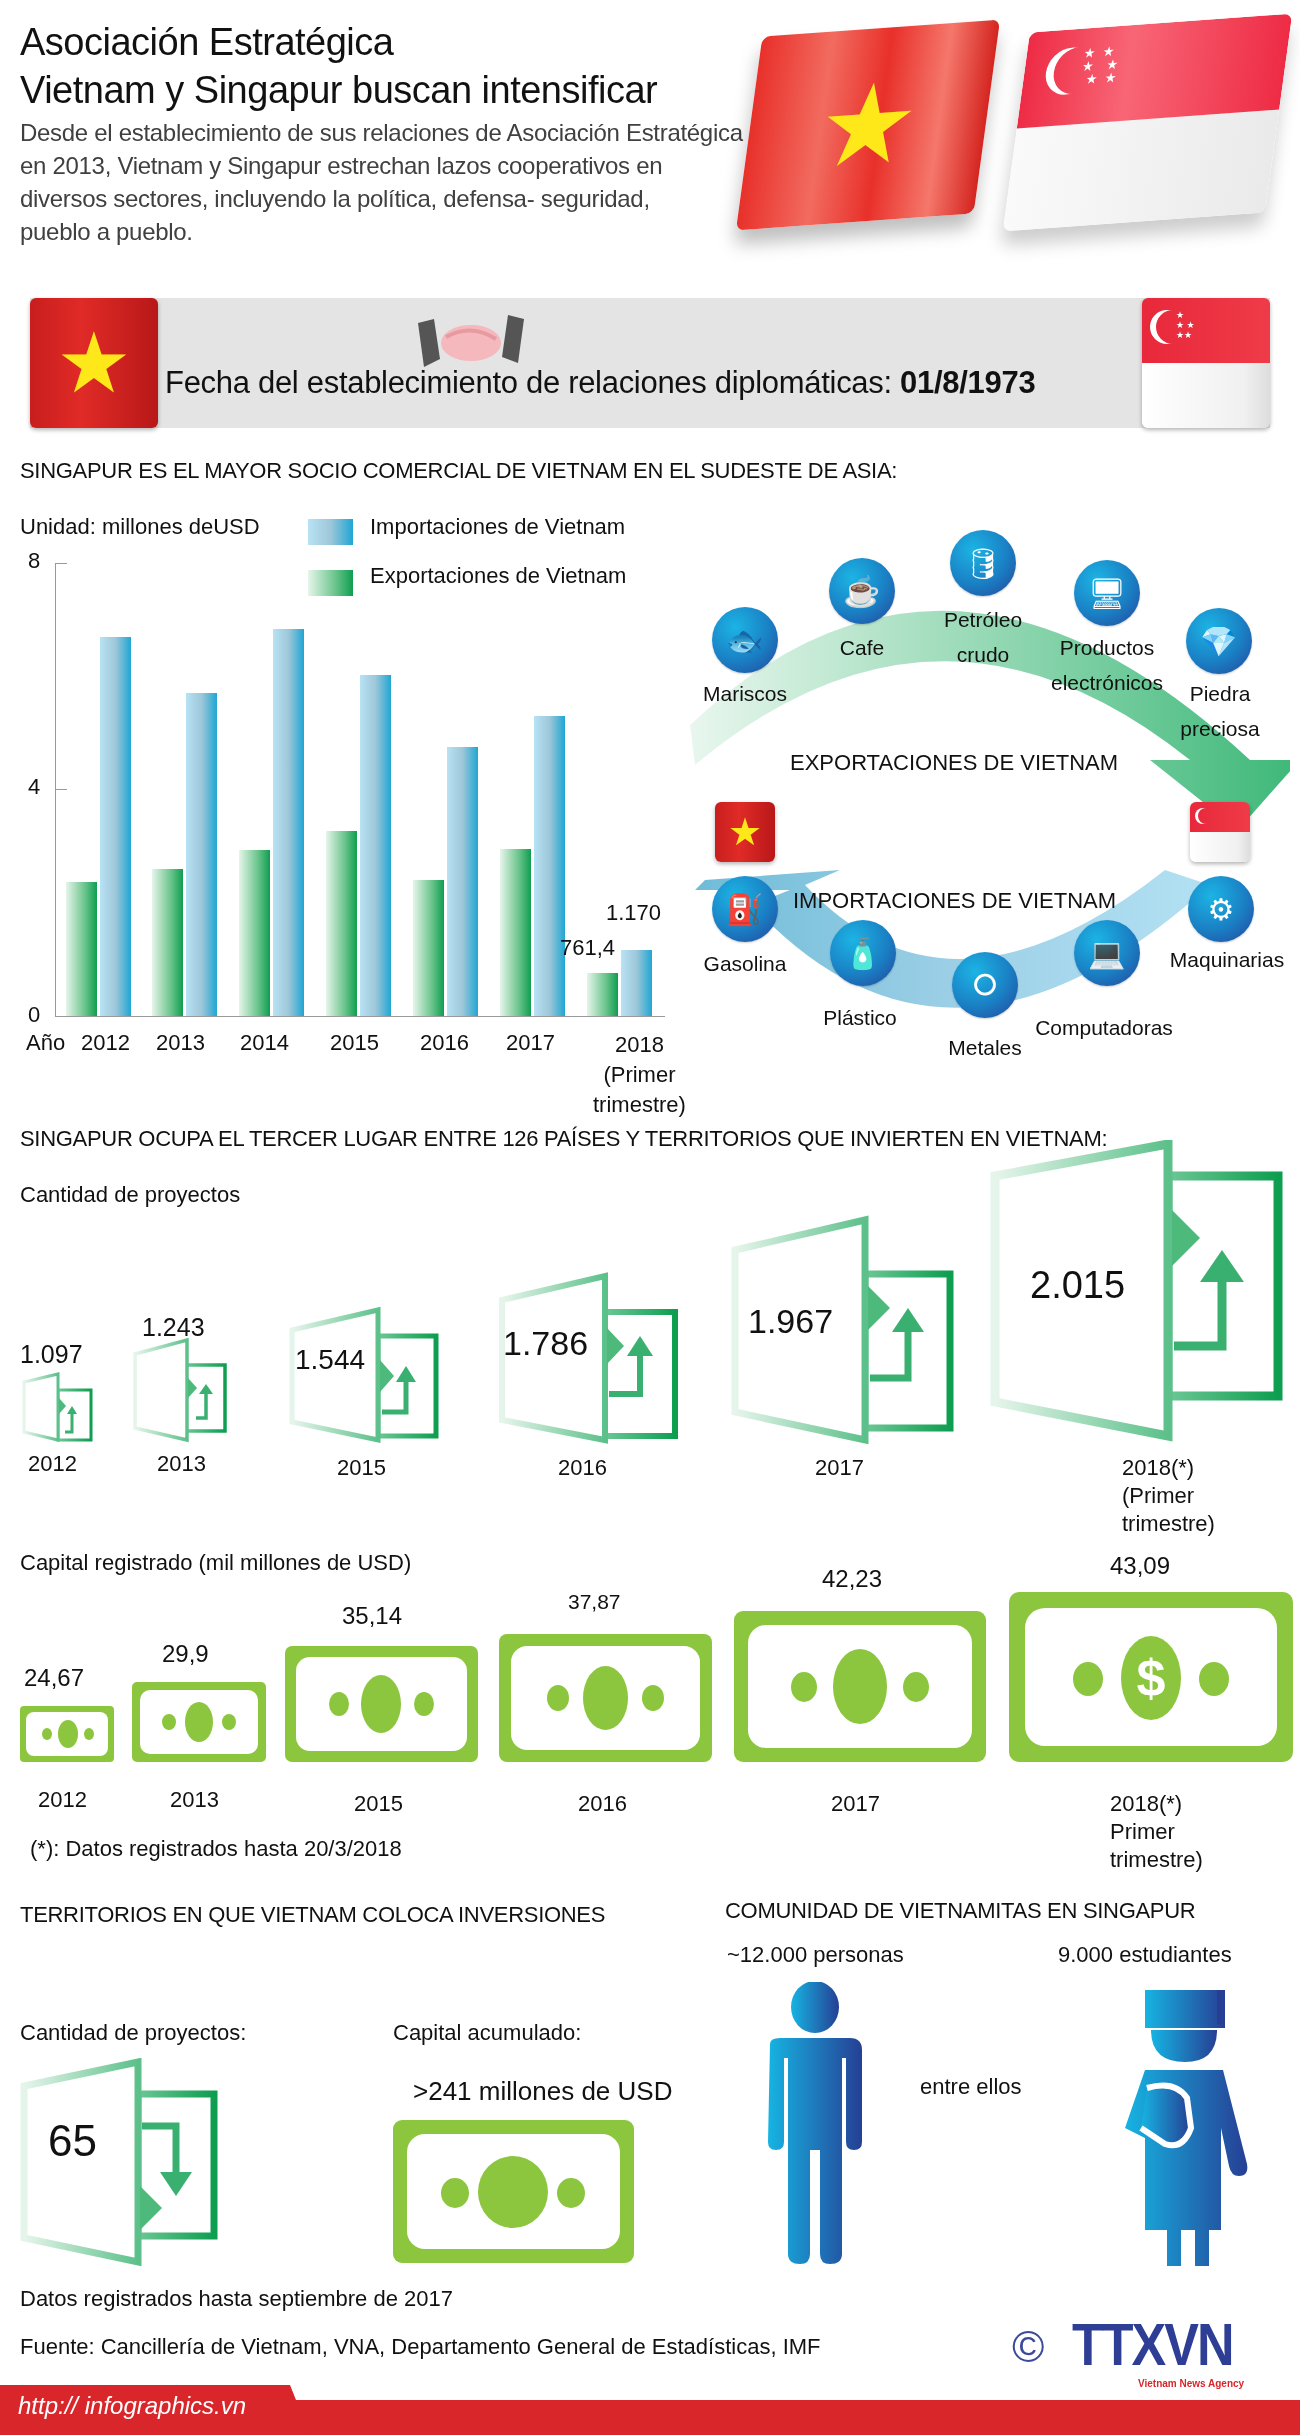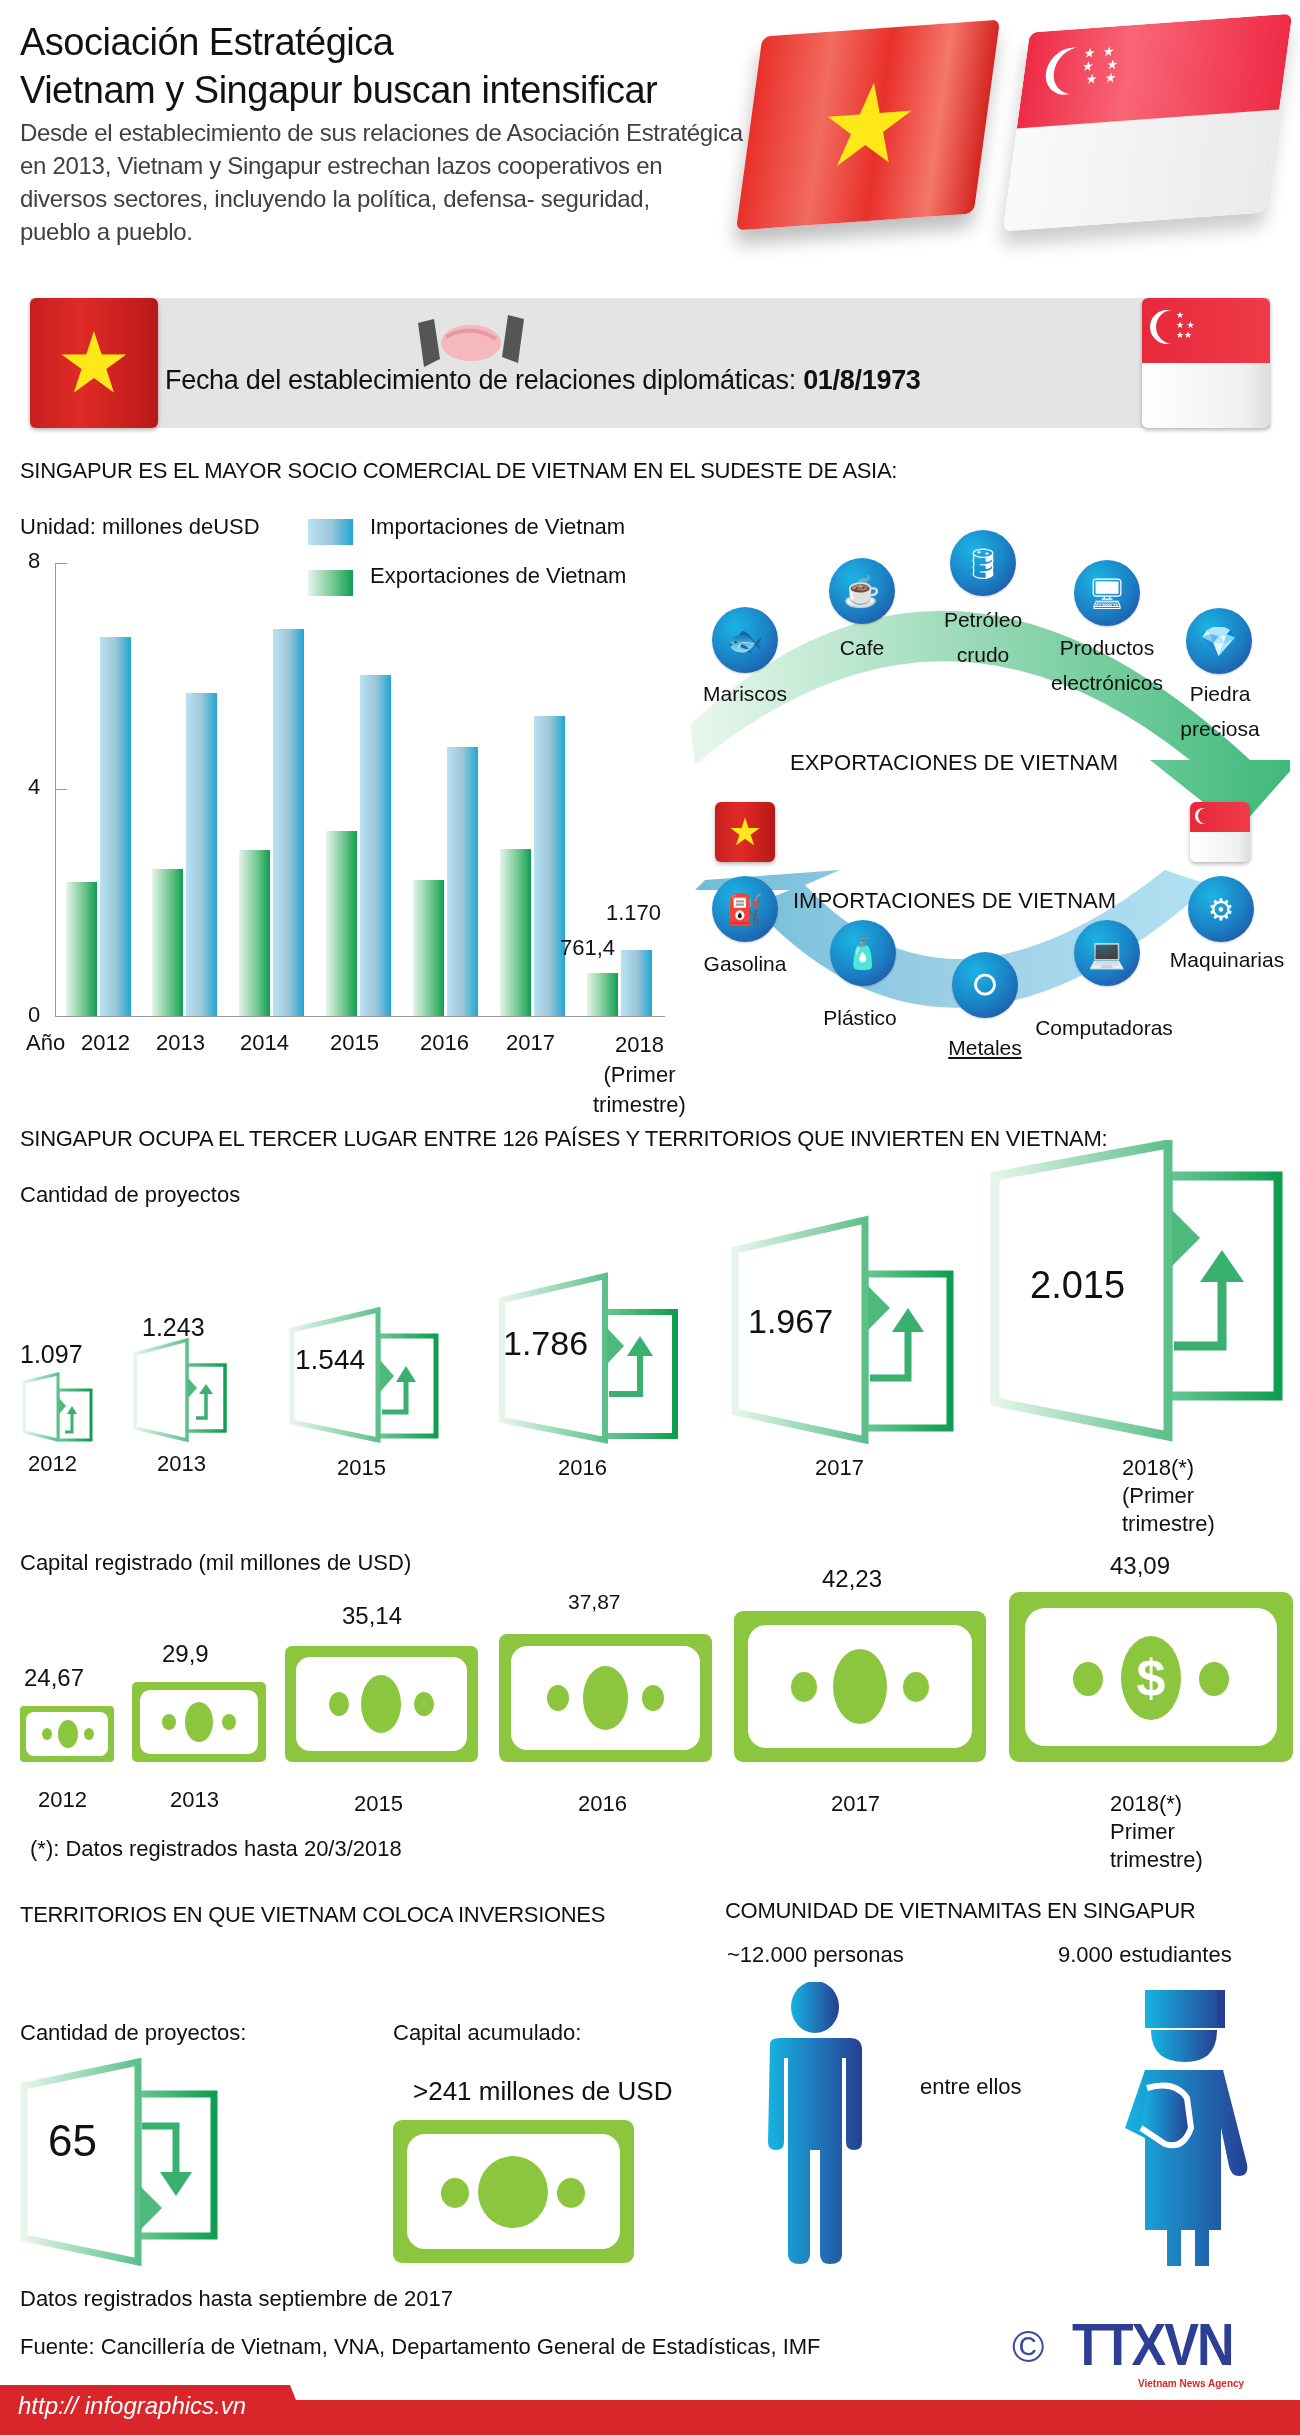--- a/index.html
+++ b/index.html
@@ -6,21 +6,21 @@
   body { width: 1300px; height: 2435px; background: #ffffff; font-family: "Liberation Sans", sans-serif; color: #111; position: relative; overflow: hidden; }
   .abs { position: absolute; }
   .title { left: 20px; top: 18px; font-size: 38px; line-height: 48px; font-weight: normal; color: #111; letter-spacing: -0.5px; }
   .intro { left: 20px; top: 116px; width: 840px; font-size: 24px; line-height: 33px; color: #404040; letter-spacing: -0.3px; }
   .banner { left: 30px; top: 298px; width: 1240px; height: 130px; background: #e4e4e4; }
   .vn-flag { background: linear-gradient(90deg,#c81e1e,#e02b27 40%,#b81818); display:flex; align-items:center; justify-content:center; border-radius: 6px; box-shadow: 0 2px 4px rgba(0,0,0,.3); }
   .sg-flag { border-radius: 6px; overflow: hidden; box-shadow: 0 2px 4px rgba(0,0,0,.3); }
   .sg-flag .top { height: 50%; background: linear-gradient(90deg,#e8283b,#ef3b48); position: relative; }
   .sg-flag .bot { height: 50%; background: linear-gradient(90deg,#fff,#f0f0f0 80%,#ddd); }
   .star { color: #ffe81a; line-height: 1; }
-  .banner-text { left: 165px; top: 365px; font-size: 27px; color: #111; letter-spacing: -0.3px; }
+  .banner-text { left: 165px; top: 365px; font-size: 31px; color: #111; letter-spacing: -0.3px; }
   .banner-text b { font-weight: bold; }
   .section-h { font-size: 22px; color: #111; letter-spacing: -0.3px; }
   .label { font-size: 22px; color: #111; }
   .axis-line { background: #999; }
   .bar-imp { background: linear-gradient(90deg,#b8e3f5,#9ec7d9 50%,#1fa6d3); }
   .bar-exp { background: linear-gradient(90deg,#e6f5ea,#6cc58d 60%,#0e9e50); }
   .tick-label { font-size: 22px; }
   .circle-icon { width: 66px; height: 66px; border-radius: 50%; background: radial-gradient(circle at 35% 30%, #1cb4e4, #1a7fc4 55%, #24449a); display: flex; align-items: center; justify-content: center; color: #fff; font-size: 30px; box-shadow: 0 1px 2px rgba(0,0,0,.2); }
   .cycle-label { font-size: 21px; text-align: center; line-height: 35px; color: #111; }
   .num-big { position: absolute; color: #111; }
@@ -166,21 +166,21 @@
   <div class="bot"></div>
 </div>
 
 <div class="abs" style="left:793px;top:888px;font-size:22px;">IMPORTACIONES DE VIETNAM</div>
 
 <div class="abs circle-icon" style="left:712px;top:876px;">⛽</div>
 <div class="abs cycle-label" style="left:690px;top:946px;width:110px;">Gasolina</div>
 <div class="abs circle-icon" style="left:830px;top:920px;">🧴</div>
 <div class="abs cycle-label" style="left:805px;top:1000px;width:110px;">Plástico</div>
 <div class="abs circle-icon" style="left:952px;top:952px;">⭘</div>
-<div class="abs cycle-label" style="left:930px;top:1030px;width:110px;text-decoration:underline;">Metales</div>
+<div class="abs cycle-label" style="left:930px;top:1030px;width:110px;">Metales</div>
 <div class="abs circle-icon" style="left:1074px;top:920px;">💻</div>
 <div class="abs cycle-label" style="left:1024px;top:1010px;width:160px;">Computadoras</div>
 <div class="abs circle-icon" style="left:1188px;top:876px;">⚙</div>
 <div class="abs cycle-label" style="left:1154px;top:942px;width:146px;">Maquinarias</div>
 
 <div class="abs section-h" style="left:20px;top:1126px;z-index:2;">SINGAPUR OCUPA EL TERCER LUGAR ENTRE 126 PAÍSES Y TERRITORIOS QUE INVIERTEN EN VIETNAM:</div>
 <div class="abs label" style="left:20px;top:1182px;">Cantidad de proyectos</div>
 
 <svg class="abs" style="left:0;top:1140px;" width="1300" height="310">
   <defs>

